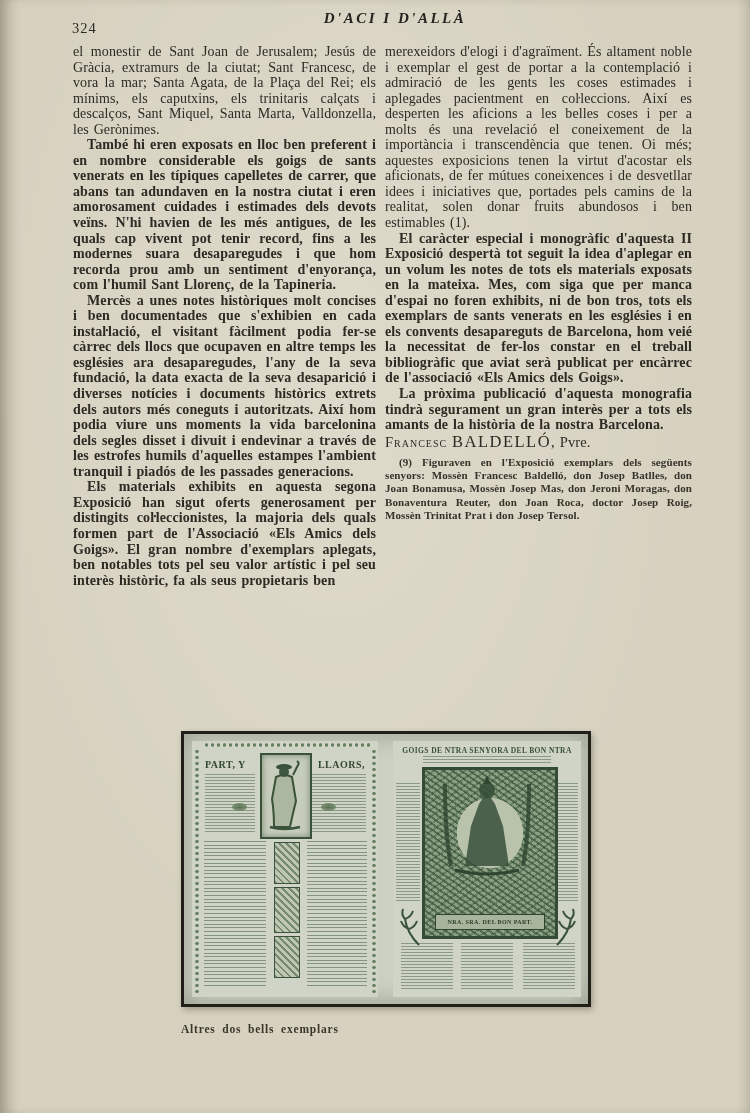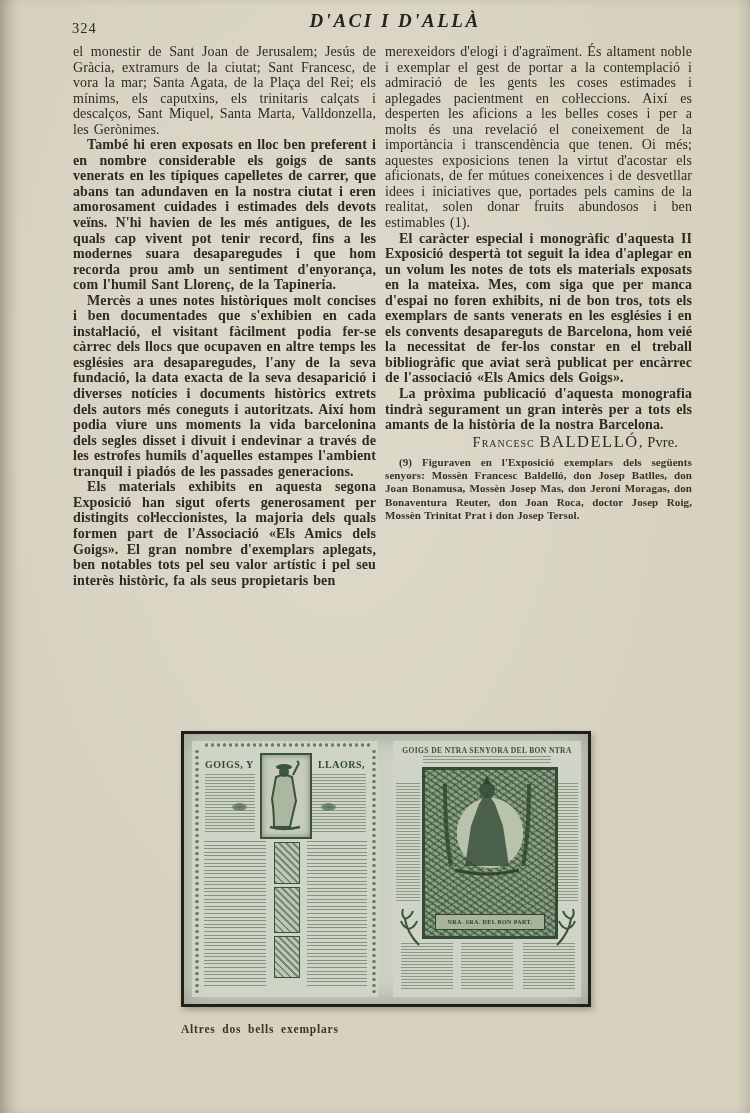--- a/index.html
+++ b/index.html
@@ -18,39 +18,39 @@
     color:#2c2822;
   }
   
   .pagenum{
     position:absolute;left:72px;top:20px;
     font-size:14.5px;letter-spacing:1px;color:#2e2a24;
   }
   .journal-title{
     position:absolute;left:0;right:0;top:10px;text-align:center;
     padding-left:40px;
-    font-style:italic;font-weight:bold;font-size:19px;letter-spacing:2.5px;
+    font-style:italic;font-weight:bold;font-size:15px;letter-spacing:2.5px;
     color:#262320;
   }
   
   .col{
     position:absolute;top:44px;
     font-size:14px;line-height:15.55px;
     text-align:justify;text-justify:inter-word;
     word-spacing:1.2px;letter-spacing:.1px;
     hyphens:auto;-webkit-hyphens:auto;
     color:#2e2a24;
   }
   .col-left{left:73px;width:303px;}
   .col-right{left:385px;width:307px;}
   .col p{margin:0;}
   .col p.indent{text-indent:14px;font-weight:bold;}
   
   .signature{
-    text-align:right;padding-right:14px;margin-top:1px;
+    padding-right:14px;margin-top:1px;
     white-space:nowrap;
   }
   .sig-name{font-variant:small-caps;font-size:14.5px;letter-spacing:1px;}
   .sig-surname{font-size:16.5px;letter-spacing:1.5px;}
   .sig-suffix{font-size:14.5px;}
   
   .footnote{
     margin-top:6px;
     font-size:11px;line-height:13.1px;font-weight:bold;
     text-align:justify;color:#37322a;
@@ -155,21 +155,21 @@
     <div class="footnote">(9) Figuraven en l'Exposició exemplars dels següents senyors: Mossèn Francesc Baldelló, don Josep Batlles, don Joan Bonamusa, Mossèn Josep Mas, don Jeroni Moragas, don Bonaventura Reuter, don Joan Roca, doctor Josep Roig, Mossèn Trinitat Prat i don Josep Tersol.</div>
   </div>
 
   <div class="figure-frame">
 
     <div class="sheet sheet-left">
       <div class="scallop-h" style="top:1px;left:12px;right:6px;"></div>
       <div class="scallop-v" style="left:2px;top:8px;bottom:4px;"></div>
       <div class="scallop-v" style="right:1px;top:8px;bottom:4px;"></div>
 
-      <div class="goigs-title" style="top:18px;left:13px;">GOIGS, Y</div>
+      <div class="goigs-title" style="top:18px;left:13px;">PART, Y</div>
       <div class="goigs-title" style="top:18px;right:13px;">LLAORS,</div>
 
       <div class="woodcut-box" style="left:68px;top:12px;width:48px;height:82px;">
         <svg width="44" height="78" viewBox="0 0 44 78">
           <ellipse cx="22" cy="12" rx="8" ry="3" fill="#3a513a"></ellipse>
           <circle cx="22" cy="17" r="5" fill="#3f5740"></circle>
           <path d="M14 22 Q22 18 30 22 L34 46 Q30 62 28 72 L12 72 Q12 56 10 44 Z" fill="#45604244" stroke="#3a513a" stroke-width="2" fill-opacity=".75"></path>
           <path d="M31 20 L37 8 M37 8 L35 6" stroke="#3a513a" stroke-width="2" fill="none"></path>
           <path d="M8 72 Q22 76 38 72" stroke="#3a513a" stroke-width="2.5" fill="none"></path>
         </svg>

